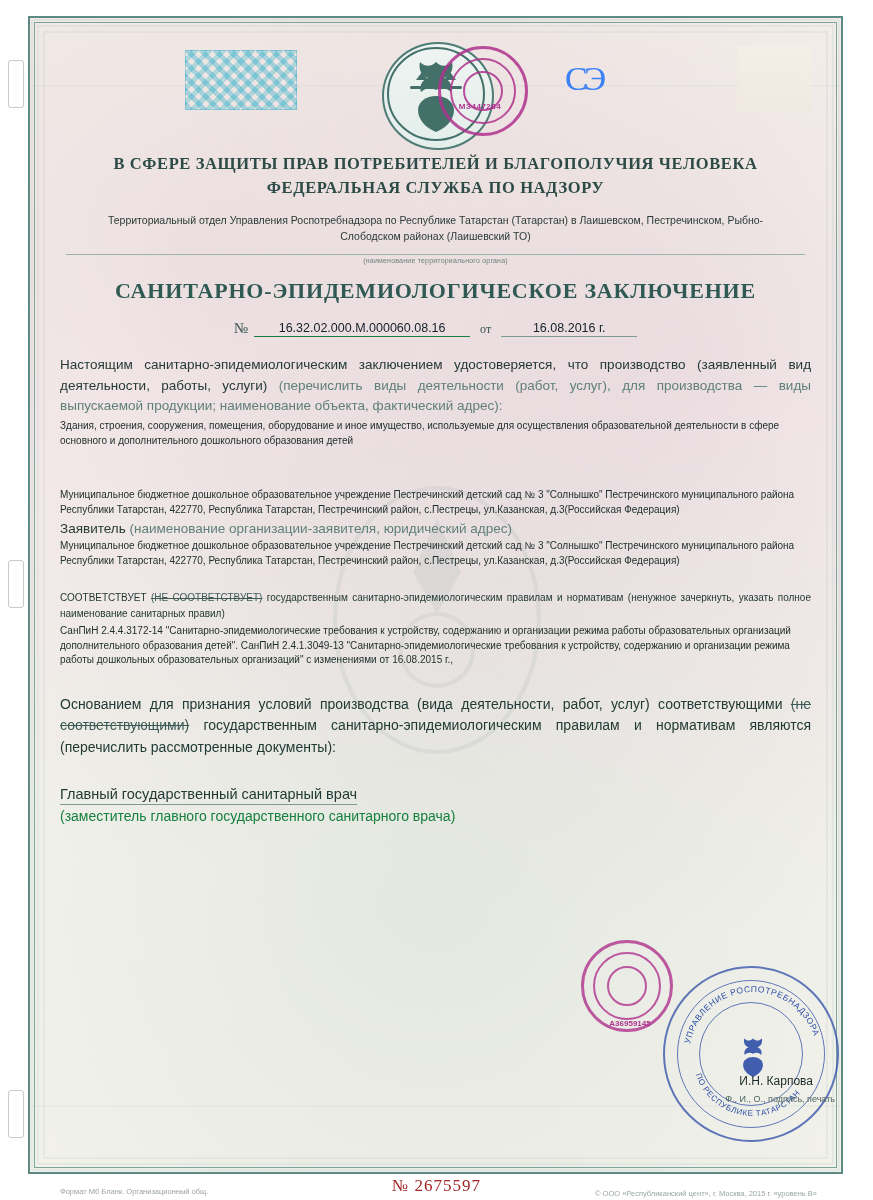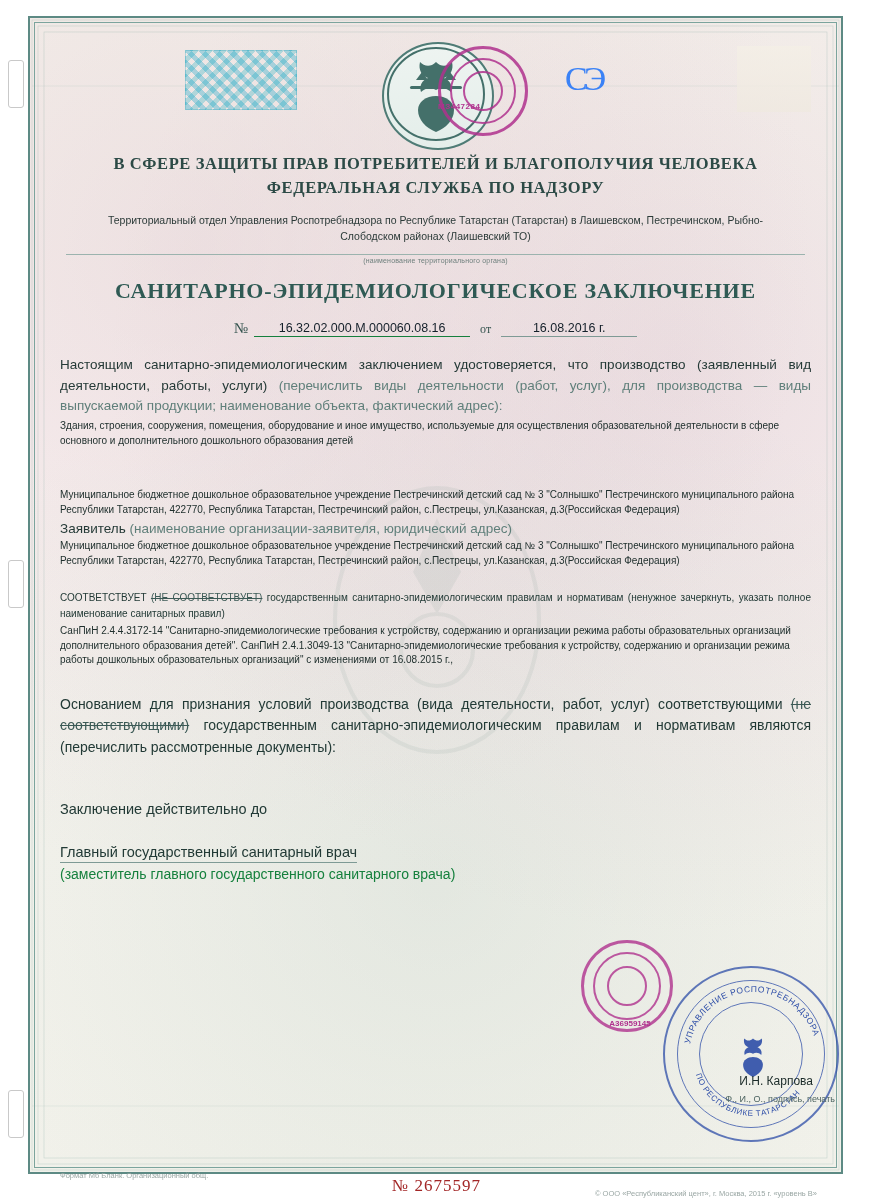--- a/index.html
+++ b/index.html
@@ -29,21 +29,21 @@
       background:linear-gradient(180deg,#eef4f1,#e4eeea);}
   .hologram{position:absolute;left:125px;top:10px;width:110px;height:58px;
       background:
         repeating-linear-gradient(45deg, rgba(0,160,200,.30) 0 5px, rgba(255,255,255,0) 5px 10px),
         repeating-linear-gradient(-45deg, rgba(0,170,190,.26) 0 5px, rgba(255,255,255,0) 5px 10px);
       border:1px solid rgba(0,150,180,.25);}
   .stamp-round{position:absolute;left:378px;top:6px;width:84px;height:84px;border-radius:50%;
       border:3px solid #b0328e;opacity:.85;}
   .stamp-round:before{content:"";position:absolute;left:9px;top:9px;right:9px;bottom:9px;border:2px solid #b0328e;border-radius:50%;}
   .stamp-round:after{content:"";position:absolute;left:22px;top:22px;right:22px;bottom:22px;border:2px solid #b0328e;border-radius:50%;}
-  .stamp-code{position:absolute;left:378px;top:62px;width:84px;font-size:8px;color:#b0328e;font-weight:bold;letter-spacing:.5px;}
+  .stamp-code{position:absolute;left:378px;top:62px;width:84px;text-align:center;font-size:8px;color:#b0328e;font-weight:bold;letter-spacing:.5px;}
   .ce-logo{position:absolute;left:505px;top:20px;font-size:34px;color:#3b82f6;letter-spacing:-4px;font-family:"Liberation Serif",serif;}
   .stripe-box{position:absolute;right:0;top:6px;width:74px;height:66px;background:linear-gradient(180deg,#f4efe6,#efe9e0);opacity:.8;}
 
   
   .org-title{text-align:center;font-family:"Liberation Serif",serif;font-weight:bold;color:#2c4a46;
       font-size:16.5px;letter-spacing:.6px;line-height:1.45;margin-top:2px;}
   .dept{margin:12px 34px 0 34px;text-align:center;font-size:10.5px;color:#2b3a38;line-height:1.55;}
   .rule{margin:10px 6px 0 6px;border-top:1px solid #9bb3ae;}
   .rule-caption{text-align:center;font-size:7px;color:#6d7f7c;margin-top:2px;letter-spacing:.2px;}
 
@@ -82,21 +82,21 @@
   .blue-stamp-text{position:absolute;right:34px;bottom:58px;width:172px;height:172px;}
 
   .pink-stamp2{position:absolute;right:200px;bottom:168px;width:86px;height:86px;border-radius:50%;border:3px solid #b0328e;opacity:.8;}
   .pink-stamp2:before{content:"";position:absolute;left:9px;top:9px;right:9px;bottom:9px;border:2px solid #b0328e;border-radius:50%;}
   .pink-stamp2:after{content:"";position:absolute;left:23px;top:23px;right:23px;bottom:23px;border:2px solid #b0328e;border-radius:50%;}
   .pink-code2{position:absolute;right:200px;bottom:172px;width:86px;text-align:center;font-size:8px;color:#b0328e;font-weight:bold;}
 
   .serial{position:absolute;left:0;right:0;bottom:4px;text-align:center;font-family:"Liberation Serif",serif;
       font-size:17px;color:#a32727;letter-spacing:1px;}
 
-  .bottom-note-l{position:absolute;left:60px;bottom:20px;font-size:7.5px;color:#9aa7a4;}
+  .bottom-note-l{position:absolute;left:60px;bottom:4px;font-size:7.5px;color:#9aa7a4;}
   .bottom-note-r{position:absolute;right:56px;bottom:2px;font-size:7.5px;color:#9aa7a4;}
 
   .watermark{position:absolute;left:50%;top:470px;transform:translateX(-50%);width:300px;height:300px;opacity:.10;pointer-events:none;}
 </style>
 </head>
 <body>
 
 <div class="page">
   <div class="sheet"></div>
 
@@ -186,21 +186,20 @@
     <div class="sec">
       <span>СООТВЕТСТВУЕТ</span>
       <span class="strike">(НЕ СООТВЕТСТВУЕТ)</span><span> государственным санитарно-эпидемиологическим правилам и нормативам </span><span class="hint">(ненужное зачеркнуть, указать полное наименование санитарных правил)</span>
     </div>
     <div class="small">СанПиН 2.4.4.3172-14 "Санитарно-эпидемиологические требования к устройству, содержанию и организации режима работы образовательных организаций дополнительного образования детей". СанПиН 2.4.1.3049-13 "Санитарно-эпидемиологические требования к устройству, содержанию и организации режима работы дошкольных образовательных организаций" с изменениями от 16.08.2015 г.,</div>
 
     <div class="sec2">
       <span>Основанием для признания условий производства (вида деятельности, работ, услуг) соответствующими </span><span class="strike">(не соответствующими)</span><span> государственным санитарно-эпидемиологическим правилам и нормативам являются </span><span class="hint">(перечислить рассмотренные документы):</span>
     </div>
 
-    <div class="valid">Заключение действительно до</div>
 
     <div class="sig">
       <div class="line1">Главный государственный санитарный врач</div>
       <div class="line2">(заместитель главного государственного санитарного врача)</div>
     </div>
   </div>
 
   <div class="pink-stamp2"></div>
   <div class="pink-code2">А36959145</div>
 

